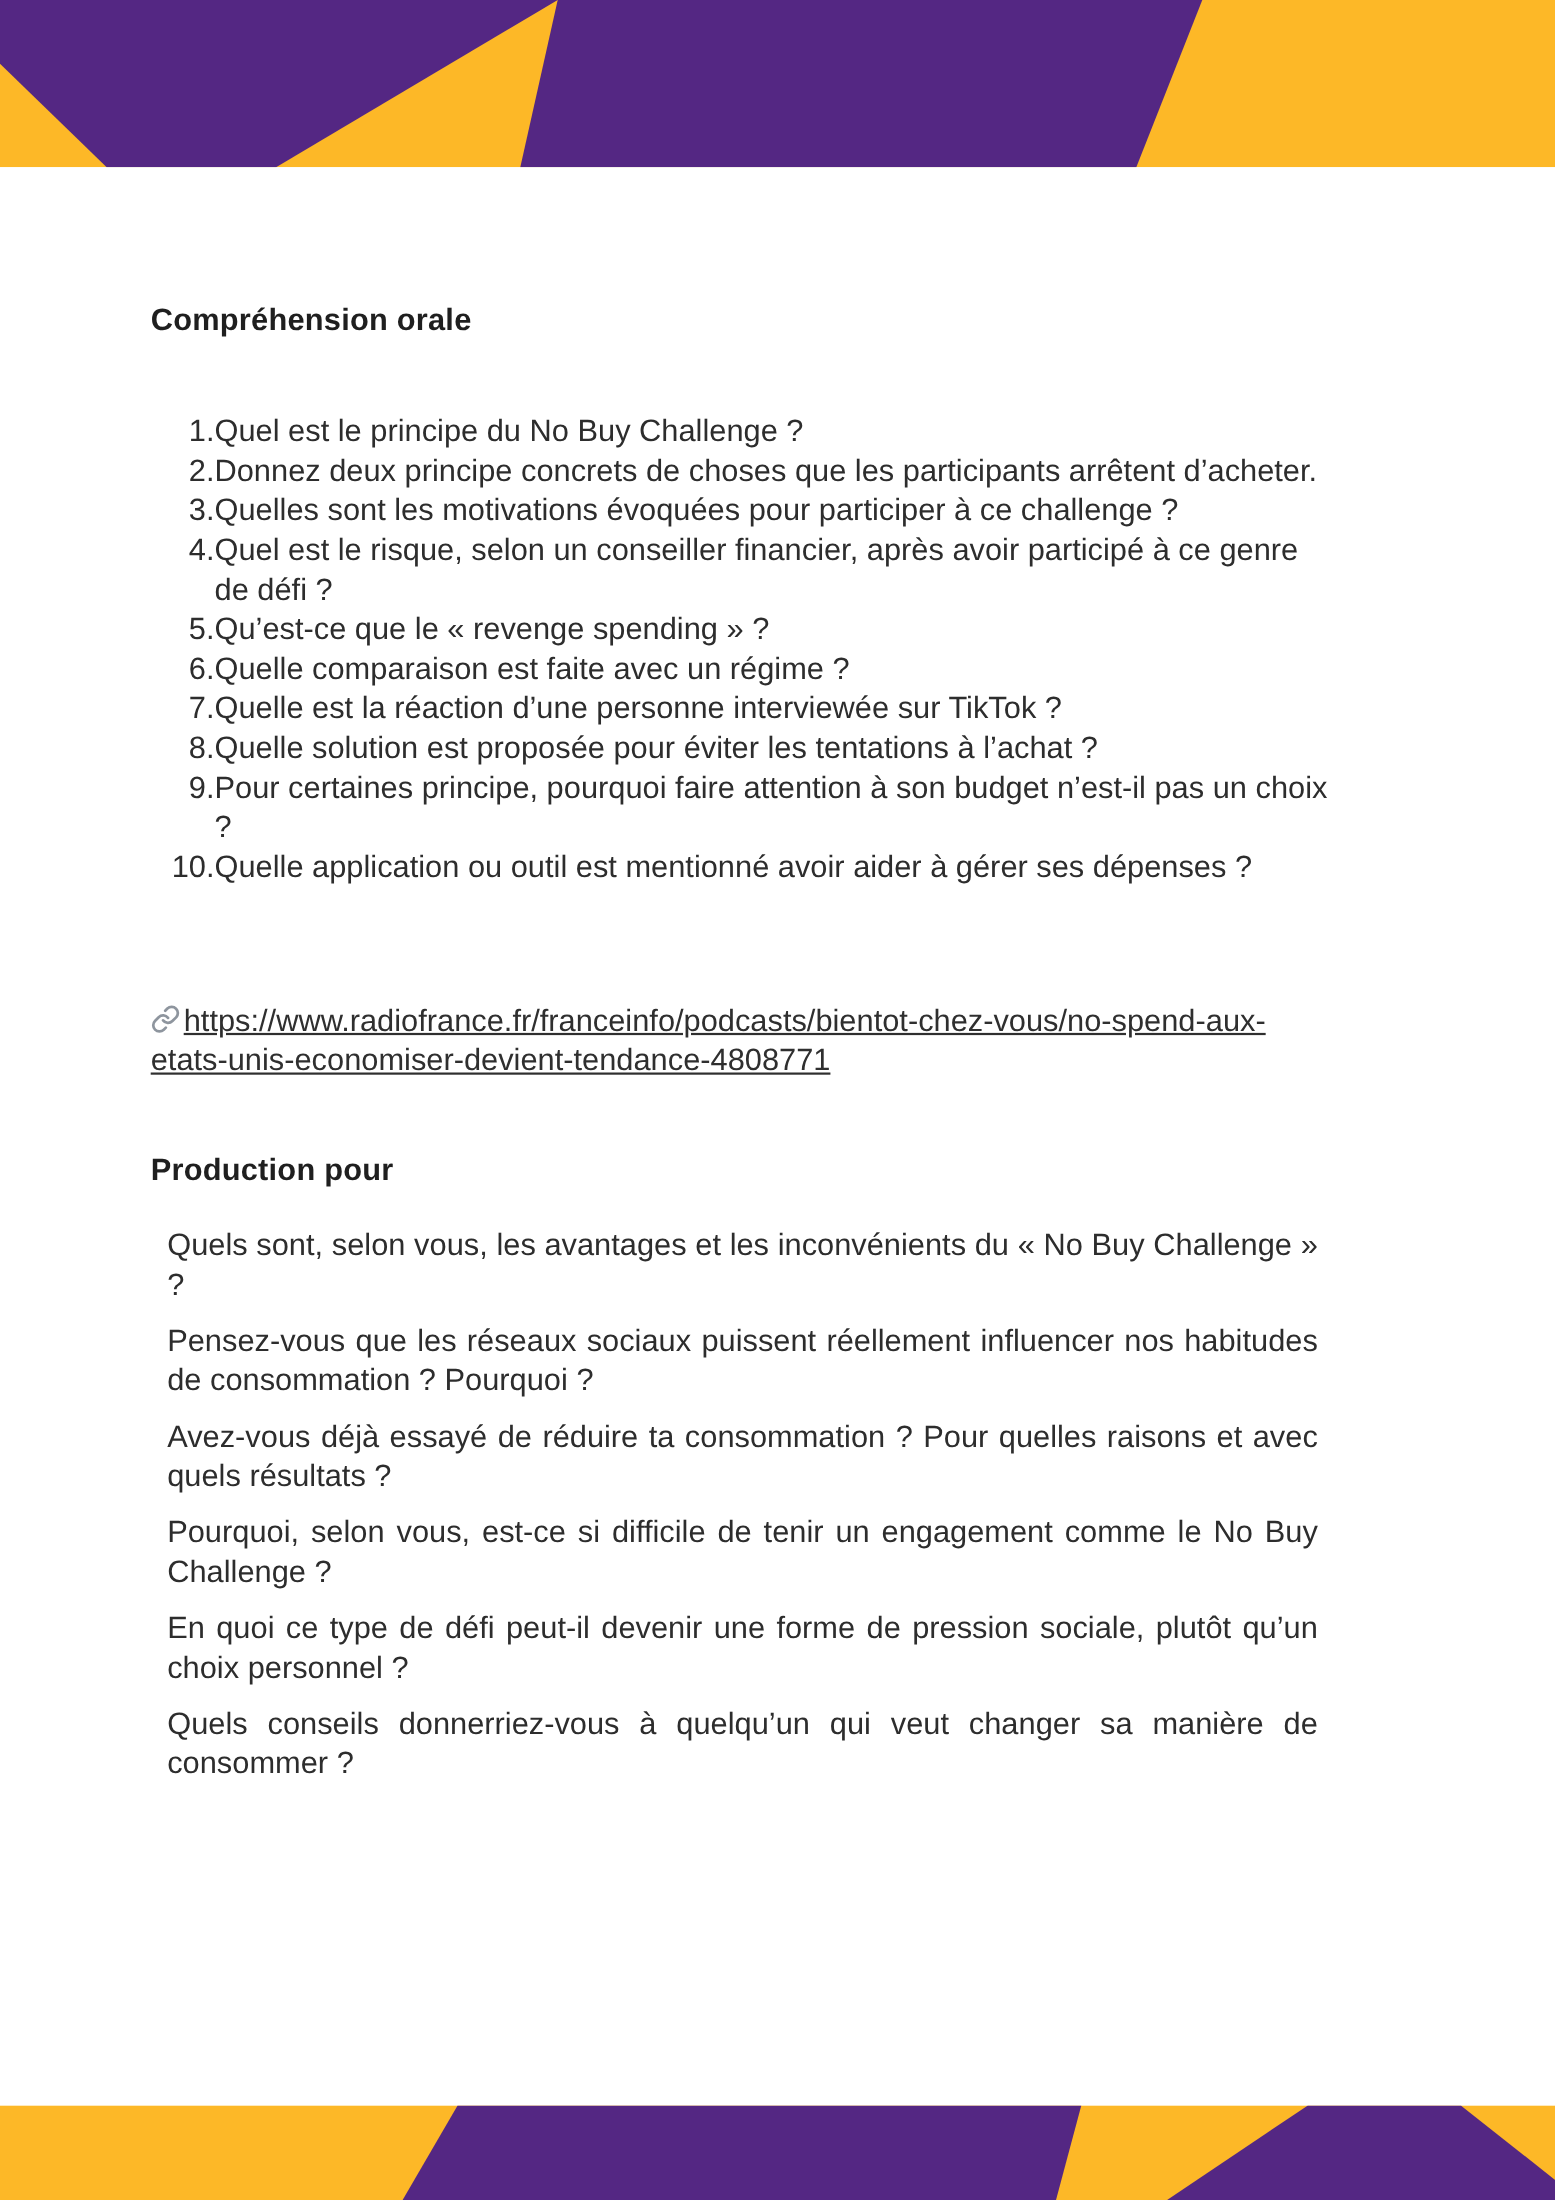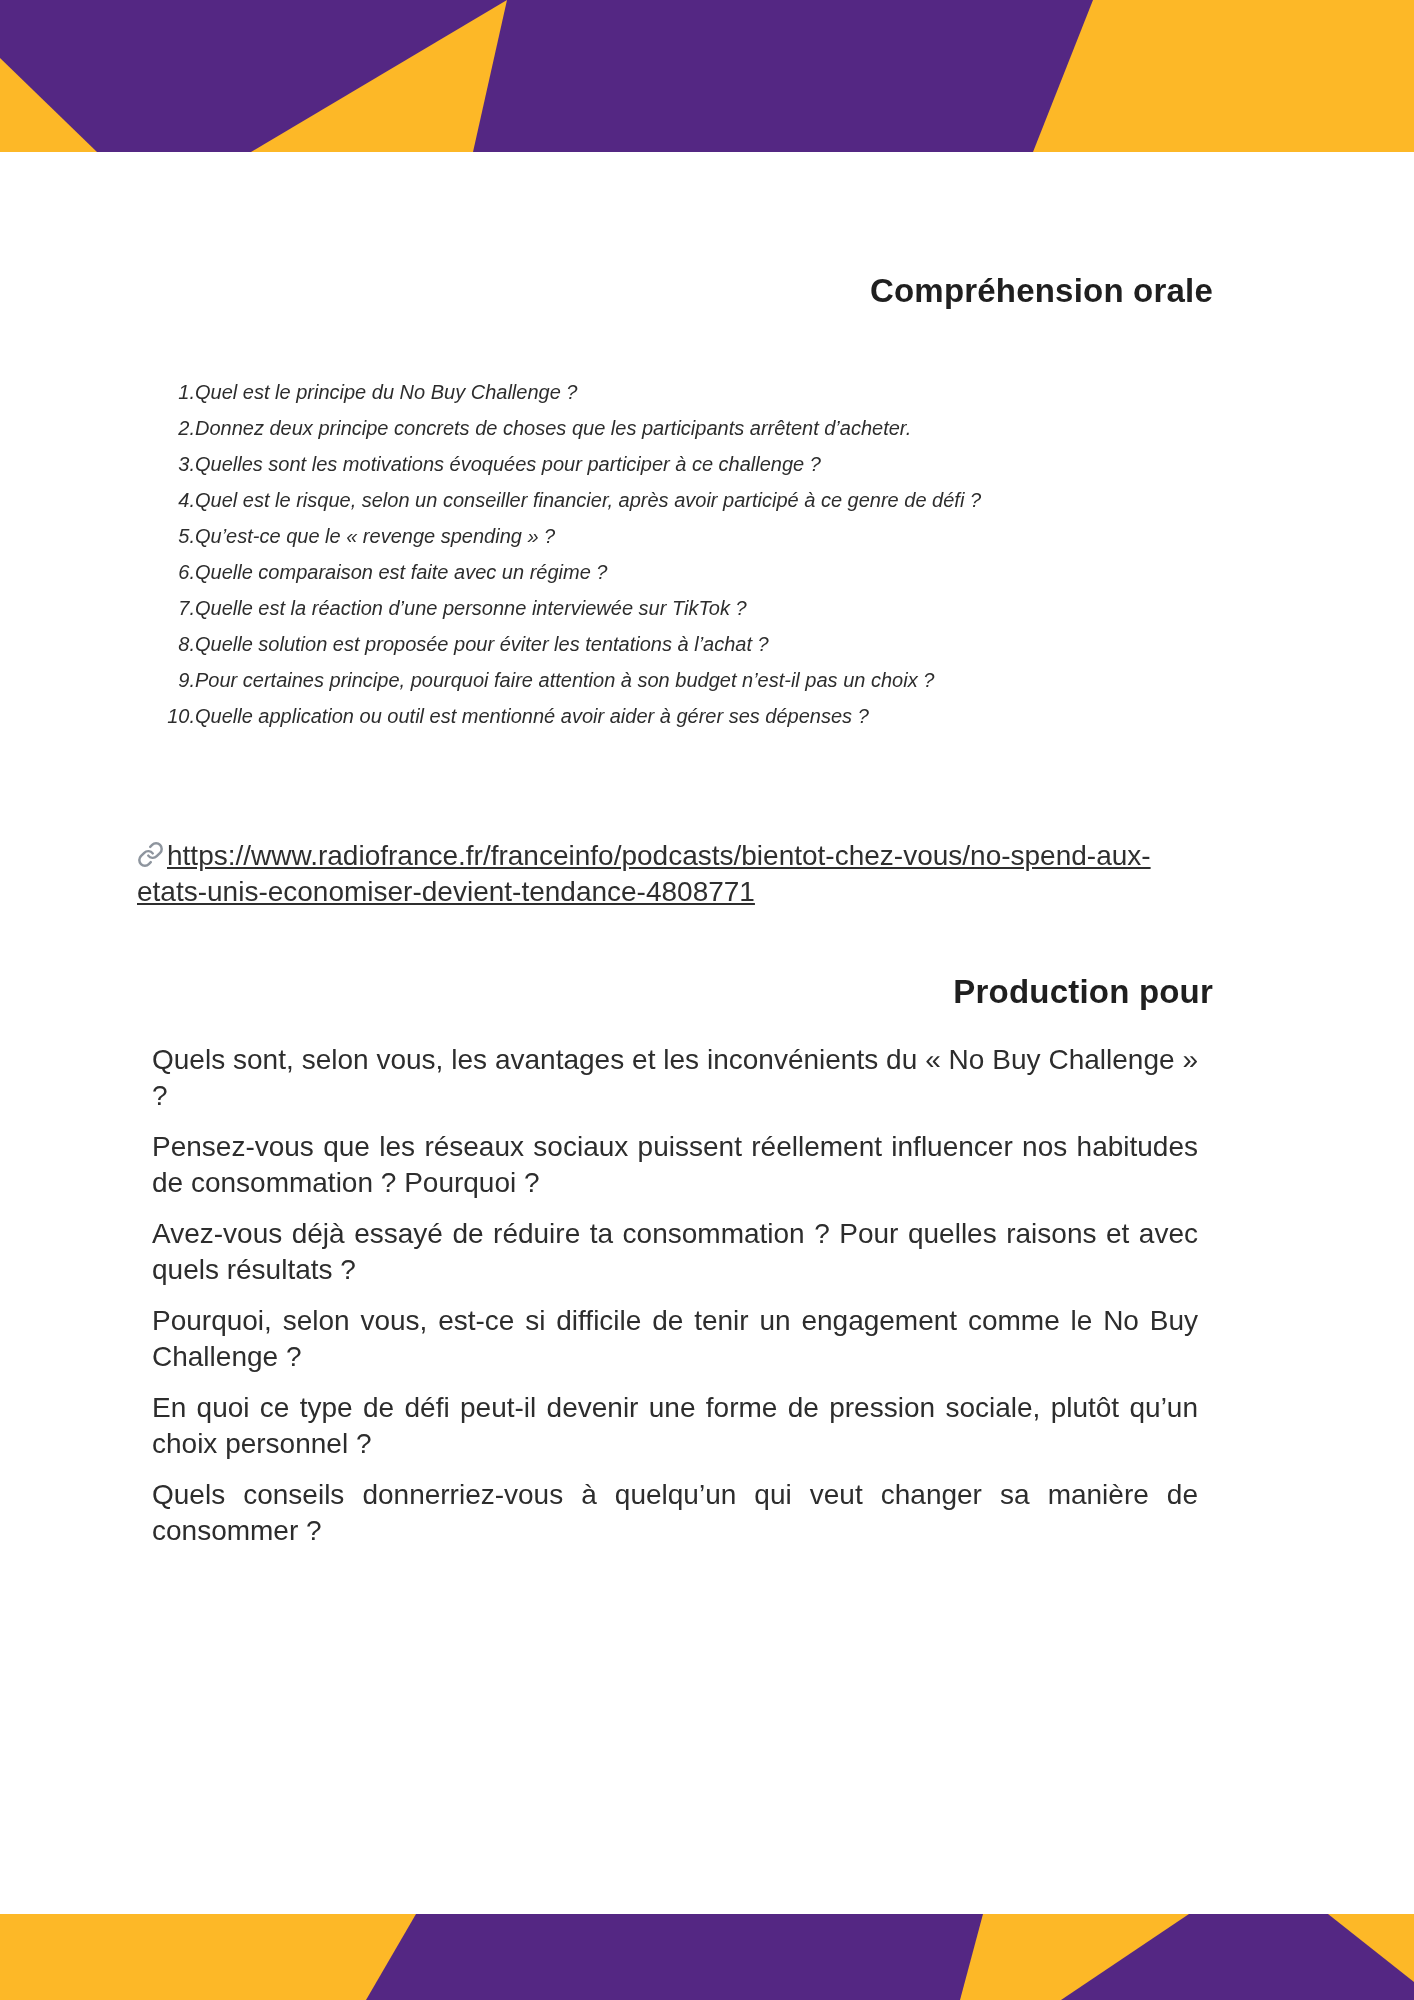--- a/index.html
+++ b/index.html
@@ -21,37 +21,36 @@
   .content {
     position: absolute;
     top: 152px;
     left: 137px;
     width: 1076px;
     padding-top: 117px;
   }
 
   .section-title {
     margin: 0;
-    font-size: 33px;
+    font-size: 28px;
     line-height: 44px;
     font-weight: 700;
-    text-align: right;
+    text-align: left;
     color: #1f1f1f;
     letter-spacing: 0.2px;
   }
   .section-title.production { margin-top: 60px; }
 
   ol.question-list {
     list-style: none;
     counter-reset: q;
     margin: 61px 0 0 0;
     padding: 0 0 0 58px;
-    font-size: 20px;
+    font-size: 28px;
     line-height: 36px;
-    font-style: italic;
   }
   ol.question-list li {
     counter-increment: q;
     position: relative;
   }
   ol.question-list li::before {
     content: counter(q) ".";
     position: absolute;
     right: 100%;
     top: 0;

